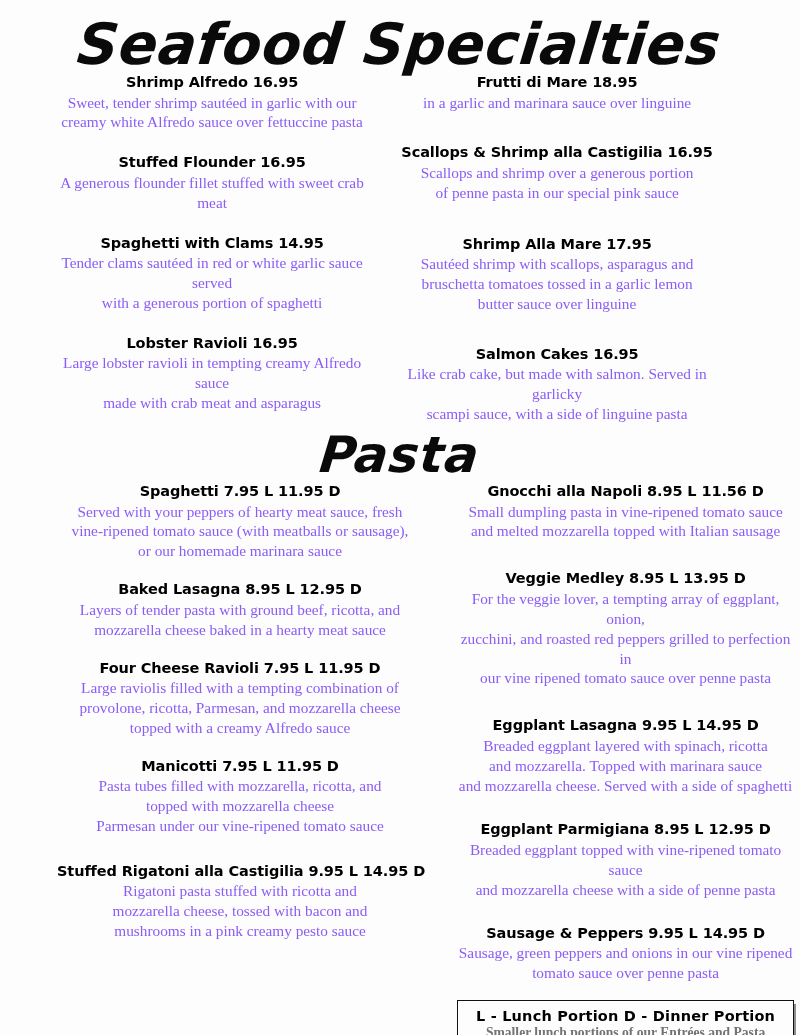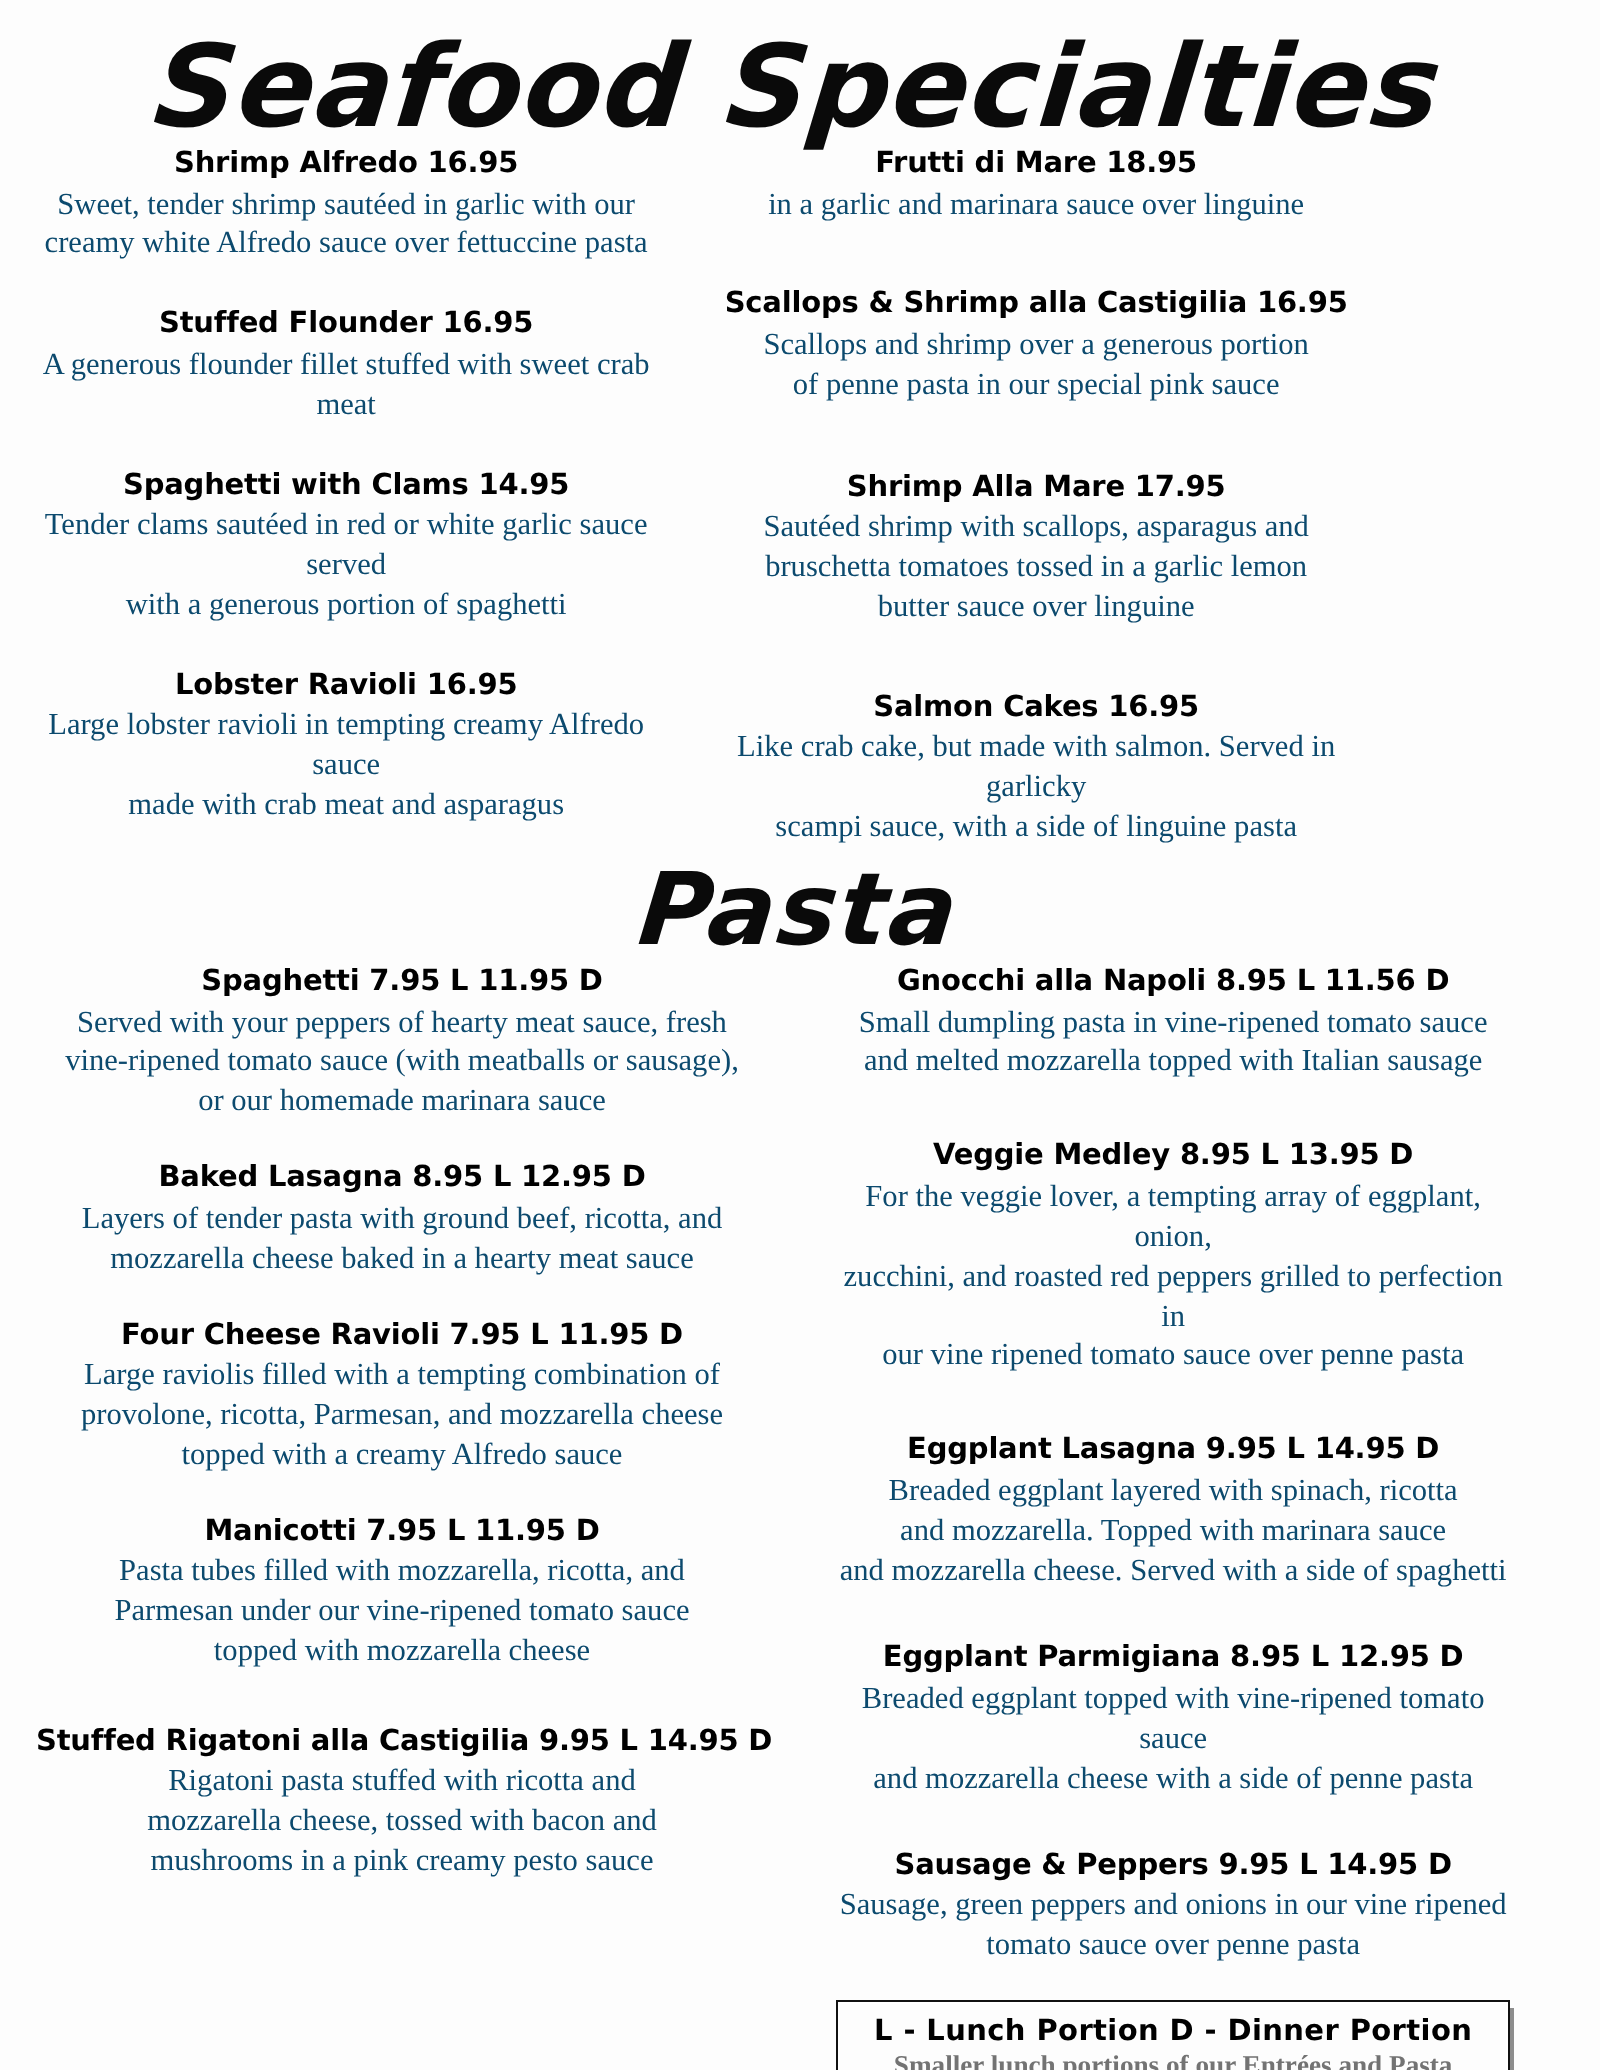--- a/index.html
+++ b/index.html
@@ -45,20 +45,21 @@
     font-size: 50px;
     padding-top: 6px;
     padding-bottom: 2px;
   }
 
   
   .cols {
     display: flex;
     width: 688px;
     box-sizing: border-box;
+    margin-left: 39px;
   }
   .col {
     box-sizing: border-box;
     width: 400px;
     padding: 0 14px;
   }
   .col-left  { padding-left: 18px; padding-right: 16px; }
   .col-right { padding-left: 18px; padding-right: 14px; }
 
   
@@ -69,21 +70,21 @@
     font-size: 14.5px;
     letter-spacing: -0.1px;
     line-height: 1.28;
     color: #000;
     white-space: nowrap;
   }
   .item-desc {
     font-family: "Liberation Serif", serif;
     font-size: 15.3px;
     line-height: 1.30;
-    color: #0c4a6e;
+    color: #8b5cf6;
     margin-top: 1px;
   }
 
   
   .note-box-wrap { display: flex; justify-content: center; }
   .note-box {
     border: 1.5px solid #111;
     box-shadow: 3px 3px 0 -1px #8d8d8d, 0 0 0 1px #fff inset;
     padding: 7px 18px 9px 18px;
     text-align: center;
@@ -202,22 +203,22 @@
           <div class="item-desc">
             <div>Large raviolis filled with a tempting combination of</div>
             <div>provolone, ricotta, Parmesan, and mozzarella cheese</div>
             <div>topped with a creamy Alfredo sauce</div>
           </div>
         </div>
         <div class="item" style="margin-top: 19px;">
           <div class="item-name">Manicotti  7.95 L  11.95 D</div>
           <div class="item-desc">
             <div>Pasta tubes filled with mozzarella, ricotta, and</div>
+            <div>topped with mozzarella cheese</div>
             <div>Parmesan under our vine-ripened tomato sauce</div>
-            <div>topped with mozzarella cheese</div>
           </div>
         </div>
         <div class="item" style="margin-top: 26px;">
           <div class="item-name">Stuffed Rigatoni alla Castigilia  9.95 L  14.95 D</div>
           <div class="item-desc">
             <div>Rigatoni pasta stuffed with ricotta and</div>
             <div>mozzarella cheese, tossed with bacon and</div>
             <div>mushrooms in a pink creamy pesto sauce</div>
           </div>
         </div>

